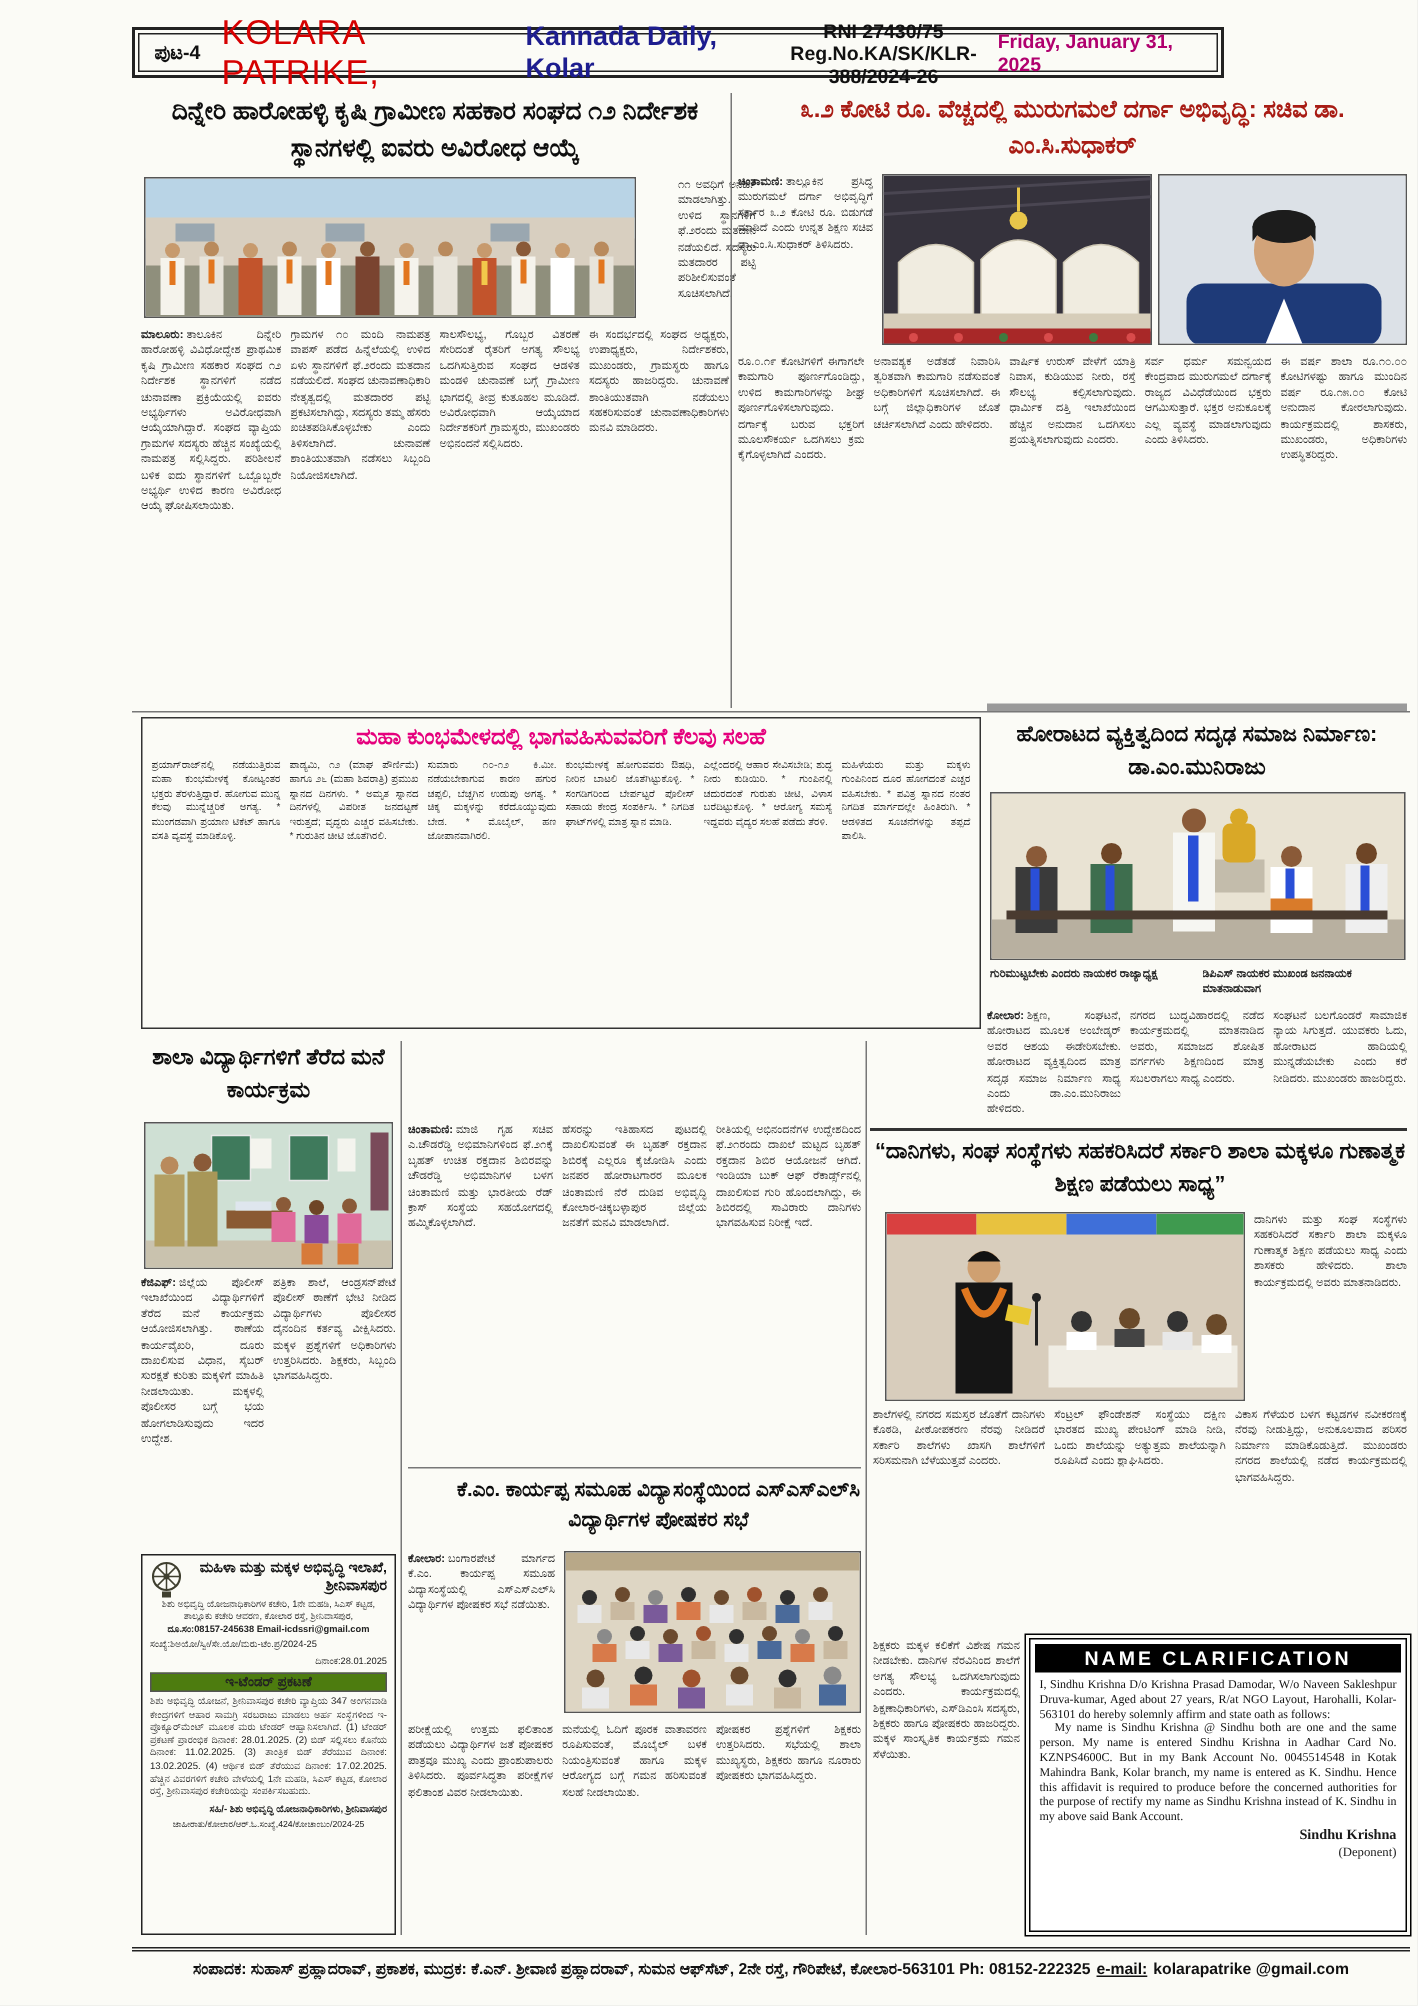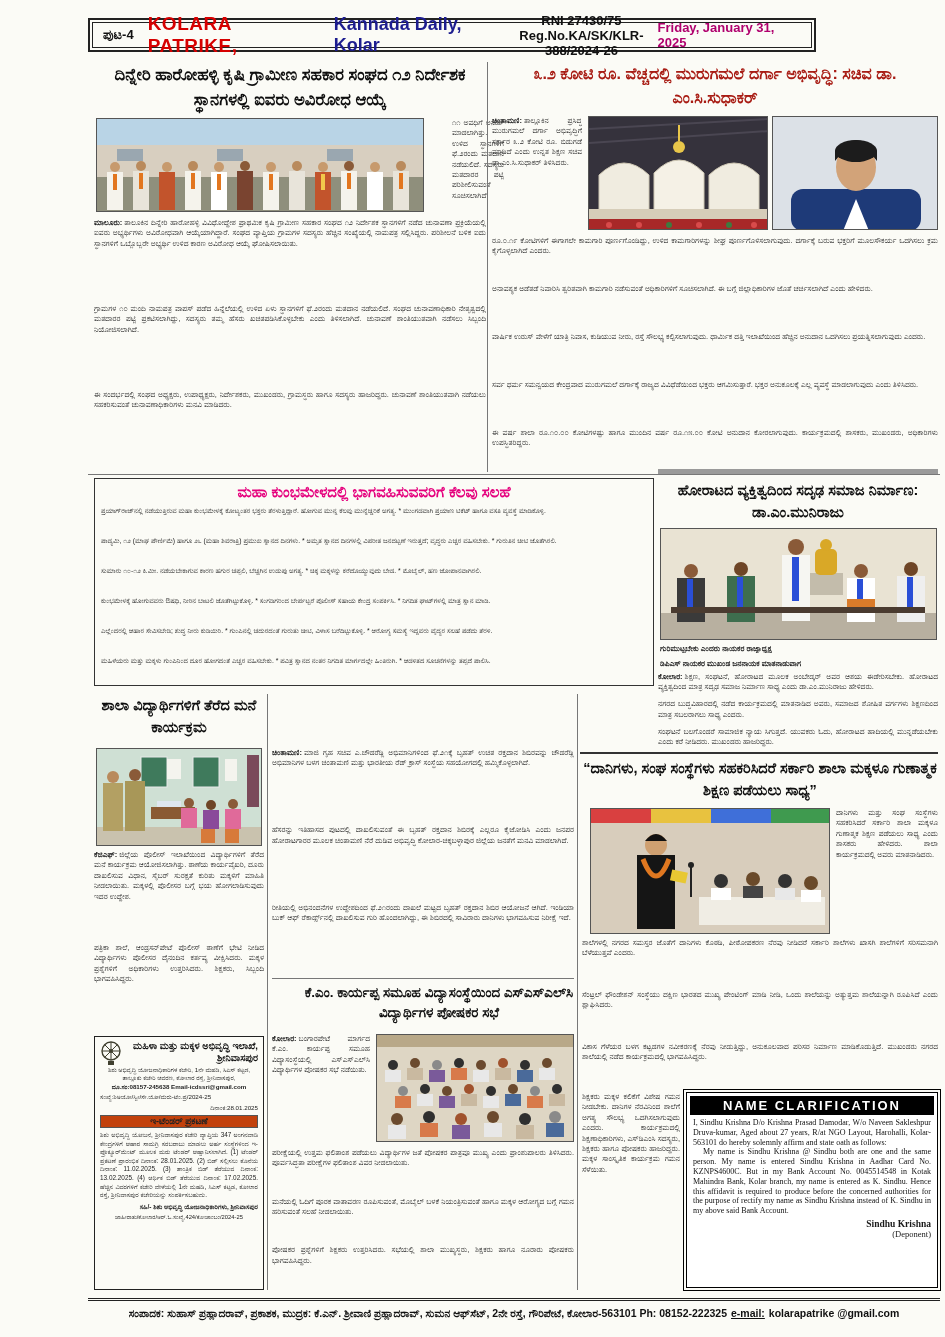--- a/index.html
+++ b/index.html
@@ -3,49 +3,49 @@
 <meta charset="utf-8">
 <style>
   html,body{margin:0;padding:0;background:#e8e8e4;}
   .page{position:relative;width:945px;height:1337px;margin:0 auto;background:#fbfbf6;
         font-family:"Liberation Sans",sans-serif;color:#1a1a1a;overflow:hidden;}
   .abs{position:absolute;box-sizing:border-box;}
   
   .hdr{border:2px solid #222;padding:2px;}
   .hdr-in{border:1px solid #222;height:100%;display:flex;align-items:center;gap:14px;padding:0 10px;box-sizing:border-box;}
   .pgl{font-weight:bold;font-size:13px;color:#111;}
-  .mast{font-weight:bold;font-size:19px;color:#d60000;letter-spacing:.5px;}
+  .mast{font-weight:normal;font-size:23px;color:#d60000;letter-spacing:.5px;}
   .sub{font-weight:bold;font-size:18px;color:#1d1d8f;}
   .rni{font-weight:bold;font-size:13px;color:#111;flex:1;text-align:center;}
   .date{font-weight:bold;font-size:13px;color:#b0006e;}
   
   .hl{font-weight:bold;text-align:center;color:#0e0e0e;}
   .hl-a{font-size:16.5px;line-height:25px;}
   .hl-red{font-size:16px;line-height:24px;color:#a81c14;}
   .hl-m{font-size:14.5px;line-height:22px;}
   .hl-k{font-size:15px;line-height:20px;color:#e5007d;}
   
-  .cols{display:flex;gap:6px;flex-direction:column;}
+  .cols{display:flex;gap:6px;}
   .col{flex:1;overflow:hidden;}
   .bt{font-size:7.5px;line-height:10.4px;text-align:justify;color:#232323;overflow:hidden;}
   .bt p{margin:0;}
   .lead{font-weight:bold;margin-right:2px;}
   .cap{font-size:7.5px;line-height:10px;font-weight:bold;color:#222;text-align:left;}
   .rule{background:#777;}
   .grayband{background:#9a9a9a;}
   .photo{border:1px solid #555;background:#ddd;overflow:hidden;}
   .photo svg{display:block;}
   
   .kbox{border:1.5px solid #333;padding:3px 6px;}
   
   .tbox{border:1.5px solid #222;padding:3px 5px;font-size:6.4px;line-height:8.6px;text-align:justify;color:#222;overflow:hidden;}
   .tbox .tt{font-weight:bold;font-size:9.5px;line-height:12px;text-align:right;color:#111;}
   .tbox .ta{font-size:6.2px;line-height:8.4px;text-align:center;}
   .tbox .tref{display:flex;justify-content:space-between;font-size:6.2px;margin-top:2px;}
-  .tbox .tbar{background:#c2410c;border:1px solid #555;font-weight:bold;font-size:9px;text-align:center;padding:1px 0;margin:3px 0;}
+  .tbox .tbar{background:#4d7c0f;border:1px solid #555;font-weight:bold;font-size:9px;text-align:center;padding:1px 0;margin:3px 0;}
   .tbox .tsig{text-align:right;font-weight:bold;margin-top:3px;}
   .tbox .tfoot{text-align:center;margin-top:2px;font-size:5.8px;}
   
   .nbox{border:1.5px solid #000;outline:1px solid #000;outline-offset:2px;background:#fff;padding:4px 6px;
         font-family:"Liberation Serif",serif;overflow:hidden;}
   .ntitle{background:#000;color:#fff;font-family:"Liberation Sans",sans-serif;font-weight:bold;
           font-size:13px;text-align:center;letter-spacing:2px;padding:2px 0;margin:-1px -3px 3px -3px;}
   .nbody{font-size:8px;line-height:9.8px;text-align:justify;color:#111;}
   .nbody .ind{text-indent:10px;margin-top:2px;}
   .nsig{text-align:right;font-weight:bold;font-size:9.5px;margin-top:3px;}
@@ -114,20 +114,21 @@
           <rect x="302" y="54" width="4" height="16" fill="#e2761f"></rect>
       </g>
     </svg>
   </div>
   <div class="abs bt" style="left:452px;top:118px;width:52px;height:96px;">೧೧ ಅವಧಿಗೆ ಅನರ್ಹ ಮಾಡಲಾಗಿತ್ತು. ಉಳಿದ ಸ್ಥಾನಗಳಿಗೆ ಫೆ.೨ರಂದು ಮತದಾನ ನಡೆಯಲಿದೆ. ಸದಸ್ಯರು ಮತದಾರರ ಪಟ್ಟಿ ಪರಿಶೀಲಿಸುವಂತೆ ಸೂಚಿಸಲಾಗಿದೆ.</div>
   <div class="abs cols" style="left:94px;top:218px;width:392px;height:252px;">
     <div class="col bt">
         <p><b class="lead">ಮಾಲೂರು:</b><span>ತಾಲೂಕಿನ ದಿನ್ನೇರಿ ಹಾರೋಹಳ್ಳಿ ವಿವಿಧೋದ್ದೇಶ ಪ್ರಾಥಮಿಕ ಕೃಷಿ ಗ್ರಾಮೀಣ ಸಹಕಾರ ಸಂಘದ ೧೨ ನಿರ್ದೇಶಕ ಸ್ಥಾನಗಳಿಗೆ ನಡೆದ ಚುನಾವಣಾ ಪ್ರಕ್ರಿಯೆಯಲ್ಲಿ ಐವರು ಅಭ್ಯರ್ಥಿಗಳು ಅವಿರೋಧವಾಗಿ ಆಯ್ಕೆಯಾಗಿದ್ದಾರೆ. ಸಂಘದ ವ್ಯಾಪ್ತಿಯ ಗ್ರಾಮಗಳ ಸದಸ್ಯರು ಹೆಚ್ಚಿನ ಸಂಖ್ಯೆಯಲ್ಲಿ ನಾಮಪತ್ರ ಸಲ್ಲಿಸಿದ್ದರು. ಪರಿಶೀಲನೆ ಬಳಿಕ ಐದು ಸ್ಥಾನಗಳಿಗೆ ಒಬ್ಬೊಬ್ಬರೇ ಅಭ್ಯರ್ಥಿ ಉಳಿದ ಕಾರಣ ಅವಿರೋಧ ಆಯ್ಕೆ ಘೋಷಿಸಲಾಯಿತು.</span></p>
       </div>
     <div class="col bt">ಗ್ರಾಮಗಳ ೧೦ ಮಂದಿ ನಾಮಪತ್ರ ವಾಪಸ್ ಪಡೆದ ಹಿನ್ನೆಲೆಯಲ್ಲಿ ಉಳಿದ ಏಳು ಸ್ಥಾನಗಳಿಗೆ ಫೆ.೨ರಂದು ಮತದಾನ ನಡೆಯಲಿದೆ. ಸಂಘದ ಚುನಾವಣಾಧಿಕಾರಿ ನೇತೃತ್ವದಲ್ಲಿ ಮತದಾರರ ಪಟ್ಟಿ ಪ್ರಕಟಿಸಲಾಗಿದ್ದು, ಸದಸ್ಯರು ತಮ್ಮ ಹೆಸರು ಖಚಿತಪಡಿಸಿಕೊಳ್ಳಬೇಕು ಎಂದು ತಿಳಿಸಲಾಗಿದೆ. ಚುನಾವಣೆ ಶಾಂತಿಯುತವಾಗಿ ನಡೆಸಲು ಸಿಬ್ಬಂದಿ ನಿಯೋಜಿಸಲಾಗಿದೆ.</div>
+    <div class="col bt">ಸಾಲಸೌಲಭ್ಯ, ಗೊಬ್ಬರ ವಿತರಣೆ ಸೇರಿದಂತೆ ರೈತರಿಗೆ ಅಗತ್ಯ ಸೌಲಭ್ಯ ಒದಗಿಸುತ್ತಿರುವ ಸಂಘದ ಆಡಳಿತ ಮಂಡಳಿ ಚುನಾವಣೆ ಬಗ್ಗೆ ಗ್ರಾಮೀಣ ಭಾಗದಲ್ಲಿ ತೀವ್ರ ಕುತೂಹಲ ಮೂಡಿದೆ. ಅವಿರೋಧವಾಗಿ ಆಯ್ಕೆಯಾದ ನಿರ್ದೇಶಕರಿಗೆ ಗ್ರಾಮಸ್ಥರು, ಮುಖಂಡರು ಅಭಿನಂದನೆ ಸಲ್ಲಿಸಿದರು.</div>
     <div class="col bt">ಈ ಸಂದರ್ಭದಲ್ಲಿ ಸಂಘದ ಅಧ್ಯಕ್ಷರು, ಉಪಾಧ್ಯಕ್ಷರು, ನಿರ್ದೇಶಕರು, ಮುಖಂಡರು, ಗ್ರಾಮಸ್ಥರು ಹಾಗೂ ಸದಸ್ಯರು ಹಾಜರಿದ್ದರು. ಚುನಾವಣೆ ಶಾಂತಿಯುತವಾಗಿ ನಡೆಯಲು ಸಹಕರಿಸುವಂತೆ ಚುನಾವಣಾಧಿಕಾರಿಗಳು ಮನವಿ ಮಾಡಿದರು.</div>
   </div>
 
   <div class="abs rule" style="left:487px;top:62px;width:1px;height:410px;"></div>
 
   <div class="abs hl hl-red" style="left:492px;top:62px;width:446px;">೩.೨ ಕೋಟಿ ರೂ. ವೆಚ್ಚದಲ್ಲಿ ಮುರುಗಮಲೆ ದರ್ಗಾ ಅಭಿವೃದ್ಧಿ: ಸಚಿವ ಡಾ. ಎಂ.ಸಿ.ಸುಧಾಕರ್</div>
   <div class="abs bt" style="left:492px;top:116px;width:90px;height:116px;">
     <p><b class="lead">ಚಿಂತಾಮಣಿ:</b><span>ತಾಲ್ಲೂಕಿನ ಪ್ರಸಿದ್ಧ ಮುರುಗಮಲೆ ದರ್ಗಾ ಅಭಿವೃದ್ಧಿಗೆ ಸರ್ಕಾರ ೩.೨ ಕೋಟಿ ರೂ. ಬಿಡುಗಡೆ ಮಾಡಿದೆ ಎಂದು ಉನ್ನತ ಶಿಕ್ಷಣ ಸಚಿವ ಡಾ.ಎಂ.ಸಿ.ಸುಧಾಕರ್ ತಿಳಿಸಿದರು.</span></p>
   </div>
   <div class="abs photo" style="left:588px;top:116px;width:180px;height:114px;">

